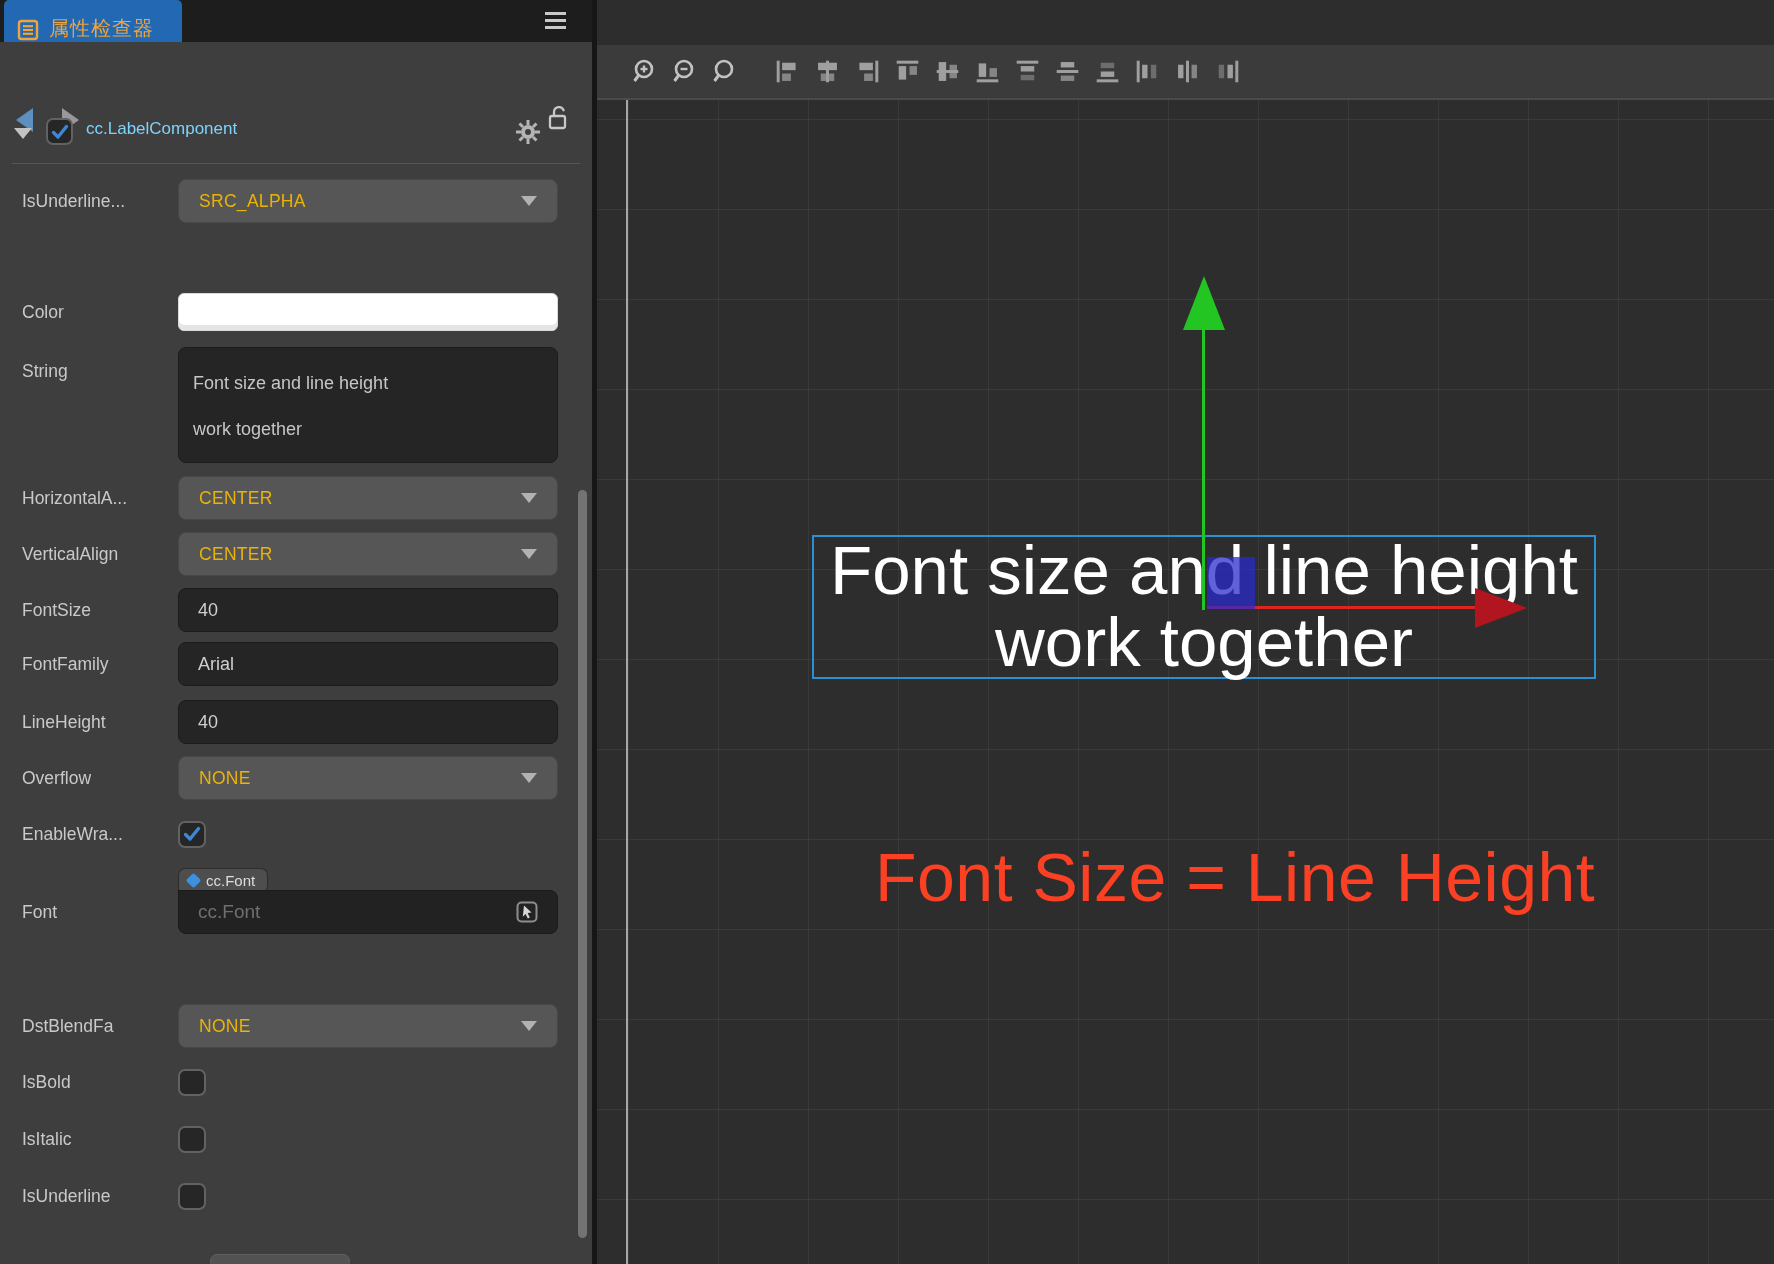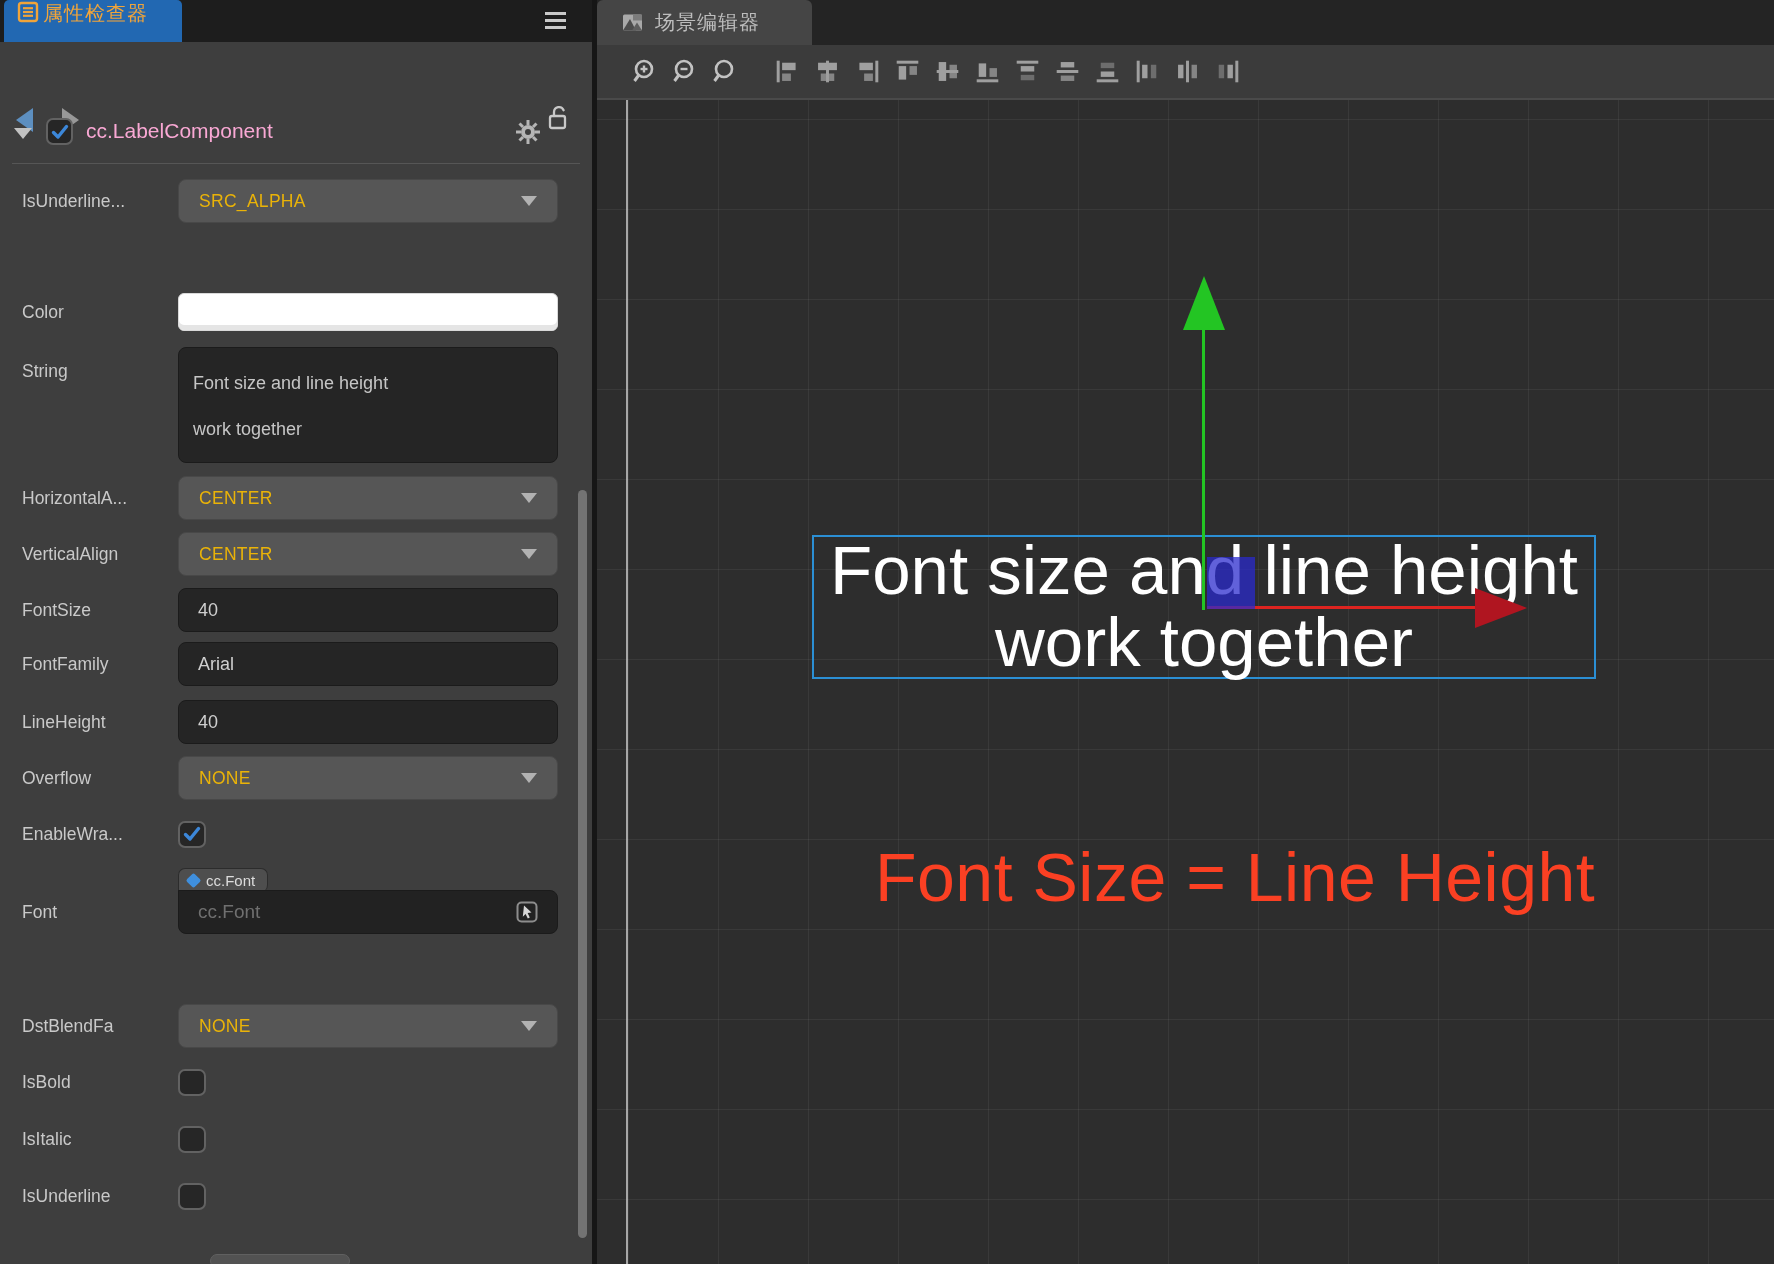--- a/index.html
+++ b/index.html
@@ -4,42 +4,42 @@
 <style>
   * { margin:0; padding:0; box-sizing:border-box; }
   html,body { width:1774px; height:1264px; overflow:hidden; background:#1c1c1c;
               font-family:"Liberation Sans", sans-serif; }
   #app { position:relative; width:1774px; height:1264px; }
 
   
   .inspector { position:absolute; left:0; top:0; width:592px; height:1264px; background:#3e3e3e; }
   .insp-tabstrip { position:absolute; left:0; top:0; width:592px; height:42px; background:#1d1d1d; }
   .insp-tab { position:absolute; left:4px; top:0; width:178px; height:42px; background:#2268b2;
-              border-radius:5px 5px 0 0; display:flex; align-items:flex-start; padding-left:12px; gap:3px; }
+              border-radius:5px 5px 0 0; display:flex; align-items:flex-end; padding-left:12px; gap:9px; }
   .insp-tab .tab-label { color:#f0a43a; font-size:20px; letter-spacing:1px; }
   .hamburger { position:absolute; left:544px; top:10px; width:24px; height:22px; cursor:pointer; }
   .hamburger i { display:block; position:absolute; left:1px; top:2px; width:21px; height:2.5px;
                  background:#c9c9c9; box-shadow:0 7px 0 #c9c9c9, 0 14px 0 #c9c9c9; }
 
   .nav-row { position:absolute; left:0; top:42px; width:592px; height:58px; background:#3e3e3e; }
   .arr { position:absolute; top:56px; width:0; height:0; }
   .arr.back { left:16px; border-top:12px solid transparent; border-bottom:12px solid transparent;
               border-right:17px solid #5d8fc0; top:66px; }
   .arr.fwd  { left:62px; border-top:12px solid transparent; border-bottom:12px solid transparent;
               border-left:17px solid #989898; top:66px; }
   .lock-wrap { position:absolute; left:546px; top:62px; width:24px; height:28px; }
 
   .comp-header { position:absolute; left:0; top:110px; width:592px; height:44px; }
   .chev { position:absolute; left:14px; top:18px; width:0; height:0;
           border-left:9px solid transparent; border-right:9px solid transparent;
           border-top:11px solid #c2c2c2; }
   .cbx { width:27px; height:27px; border:2px solid #626262; border-radius:7px; background:#262626;
          display:flex; align-items:center; justify-content:center; }
   .comp-header .cbx { position:absolute; left:46px; top:8px; }
-  .comp-title { position:absolute; left:86px; top:9px; color:#f9a8d4; font-size:21px; }
+  .comp-title { position:absolute; left:86px; top:9px; color:#7dd3fc; font-size:17px; }
   .gear-wrap { position:absolute; left:514px; top:8px; width:28px; height:28px; }
   .hdr-divider { position:absolute; left:12px; top:163px; width:568px; height:1px; background:#565656; }
 
   .row { position:absolute; left:0; width:592px; display:flex; align-items:center; }
   .rlabel { position:absolute; left:22px; color:#c9c9c9; font-size:17.5px; white-space:nowrap; }
   .control { position:absolute; left:178px; width:380px; }
   .dropdown { height:44px; background:#565656; border:1px solid #484848; border-radius:8px;
               display:flex; align-items:center; padding:0 20px; cursor:pointer; }
   .dropdown .dval { color:#eab308; font-size:17.5px; letter-spacing:.3px; flex:1; }
   .caret { width:0; height:0; border-left:8px solid transparent; border-right:8px solid transparent;
@@ -276,33 +276,20 @@
       <span class="control cbx" style="width:28px"></span>
     </div>
 
     <div class="scrollbar"></div>
     <div class="partial-button"></div>
   </section>
 
   <div class="panel-seam"></div>
 
   <section class="scene">
-    <div class="scene-tabstrip">
-      <div class="scene-tab">
-        <span>
-          <svg width="23" height="23" viewBox="0 0 23 23">
-            <rect x="2" y="3.5" width="19" height="16" rx="1.5" fill="#a9a9a9"></rect>
-            <rect x="12" y="3.5" width="9" height="6" fill="#7c7c7c"></rect>
-            <path d="M2 19.5 L9 8 L15 19.5 Z" fill="#4c4c4c"></path>
-            <path d="M11 19.5 L16 11.5 L21 19.5 Z" fill="#5e5e5e"></path>
-          </svg>
-        </span>
-        <span class="tab-label">场景编辑器</span>
-      </div>
-    </div>
 
     <div class="scene-toolbar">
       <span class="tb-icon">
         <svg width="30" height="30" viewBox="0 0 30 30">
             <circle cx="13" cy="12" r="8" fill="none" stroke="#c2c2c2" stroke-width="2.6"></circle>
             <line x1="9.5" y1="12" x2="16.5" y2="12" stroke="#c2c2c2" stroke-width="2.4"></line>
             <line x1="13" y1="8.5" x2="13" y2="15.5" stroke="#c2c2c2" stroke-width="2.4"></line>
             <line x1="7.5" y1="18.5" x2="3.5" y2="24" stroke="#c2c2c2" stroke-width="3"></line>
           </svg>
       </span>

